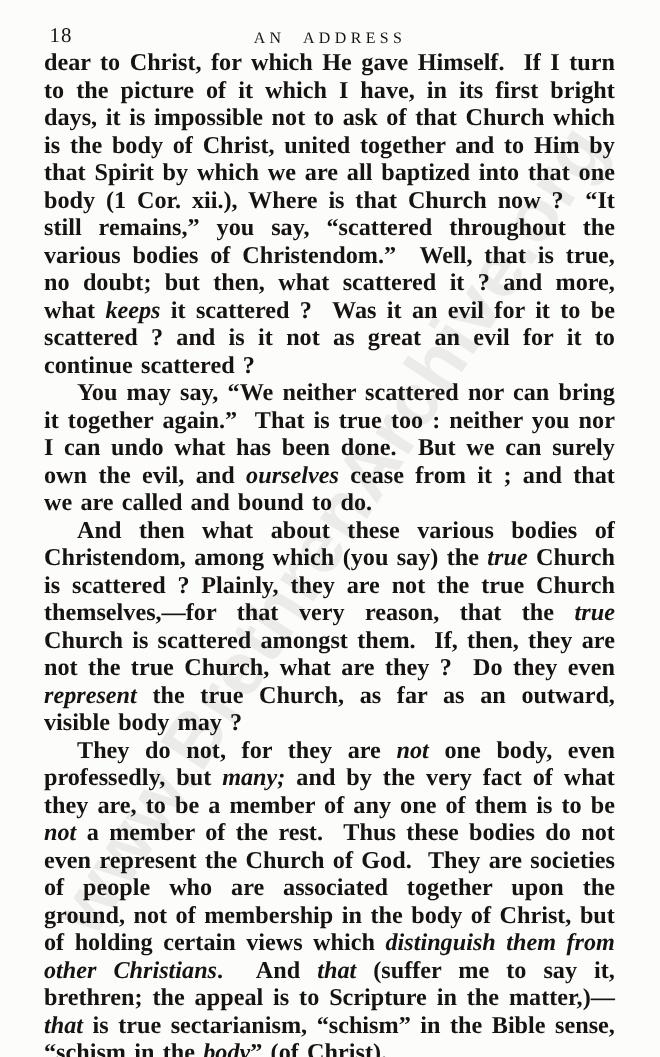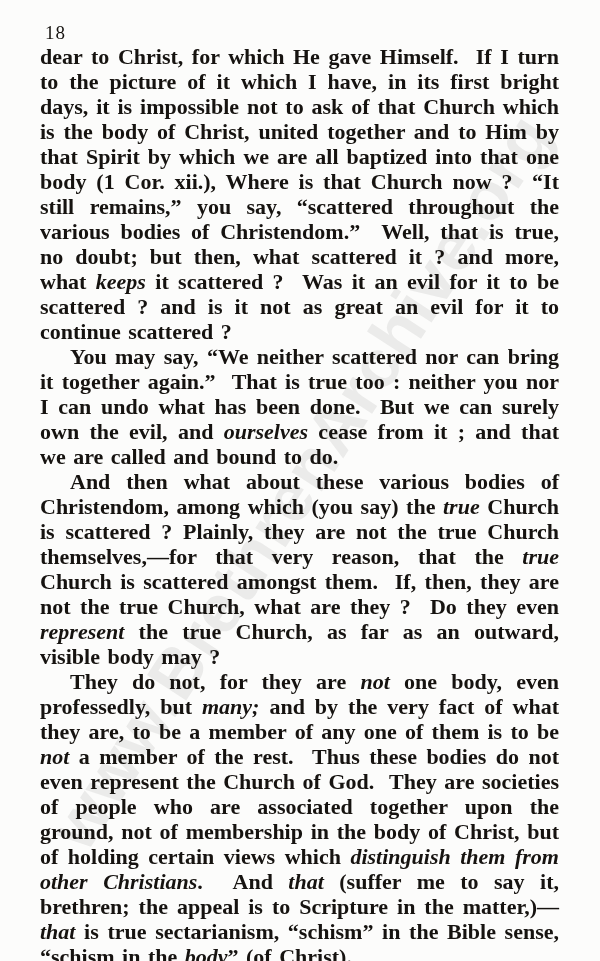--- a/index.html
+++ b/index.html
@@ -77,20 +77,21 @@
 </style>
 </head>
 <body>
 
 <div class="page">
 
   <div class="watermark">www.BrethrenArchive.org</div>
 
   <header class="running-head">
     <span class="page-number">18</span>
+    <span class="running-title">AN ADDRESS</span>
   </header>
 
   <main class="body-text">
       <p class="para">dear to Christ, for which He gave Himself.&nbsp; If I turn to the picture of it which I have, in its first bright days, it is impossible not to ask of that Church which is the body of Christ, united together and to Him by that Spirit by which we are all baptized into that one body (1 Cor. xii.), Where is that Church now&nbsp;?&nbsp; “It still remains,” you say, “scattered throughout the various bodies of Christendom.”&nbsp; Well, that is true, no doubt; but then, what scattered it&nbsp;? and more, what <em>keeps</em> it scattered&nbsp;?&nbsp; Was it an evil for it to be scattered&nbsp;? and is it not as great an evil for it to continue scattered&nbsp;?</p>
       <p class="para indent">You may say, “We neither scattered nor can bring it together again.”&nbsp; That is true too&nbsp;: neither you nor I can undo what has been done.&nbsp; But we can surely own the evil, and <em>ourselves</em> cease from it&nbsp;; and that we are called and bound to do.</p>
       <p class="para indent">And then what about these various bodies of Christendom, among which (you say) the <em>true</em> Church is scattered&nbsp;? Plainly, they are not the true Church themselves,—for that very reason, that the <em>true</em> Church is scattered amongst them.&nbsp; If, then, they are not the true Church, what are they&nbsp;?&nbsp; Do they even <em>represent</em> the true Church, as far as an outward, visible body may&nbsp;?</p>
       <p class="para indent">They do not, for they are <em>not</em> one body, even professedly, but <em>many;</em> and by the very fact of what they are, to be a member of any one of them is to be <em>not</em> a member of the rest.&nbsp; Thus these bodies do not even represent the Church of God.&nbsp; They are societies of people who are associated together upon the ground, not of membership in the body of Christ, but of holding certain views which <em>distinguish them from other Christians</em>.&nbsp; And <em>that</em> (suffer me to say it, brethren; the appeal is to Scripture in the matter,)—<em>that</em> is true sectarianism, “schism” in the Bible sense, “schism in the <em>body</em>” (of Christ).</p>
     </main>
 
 </div>

